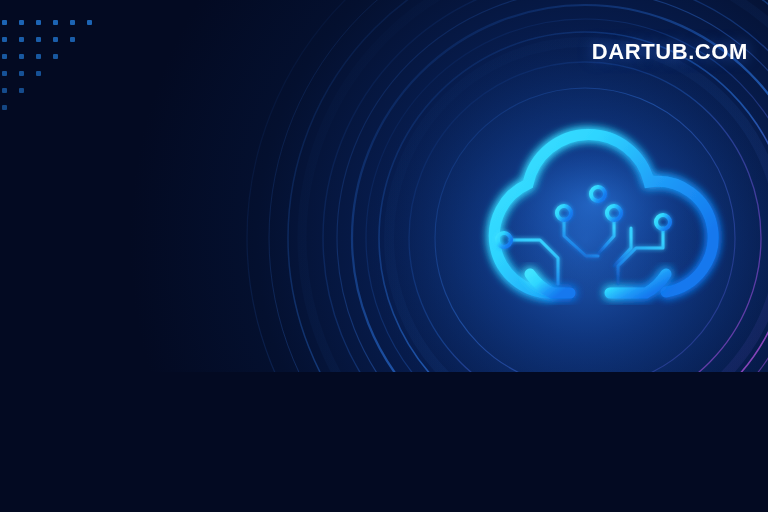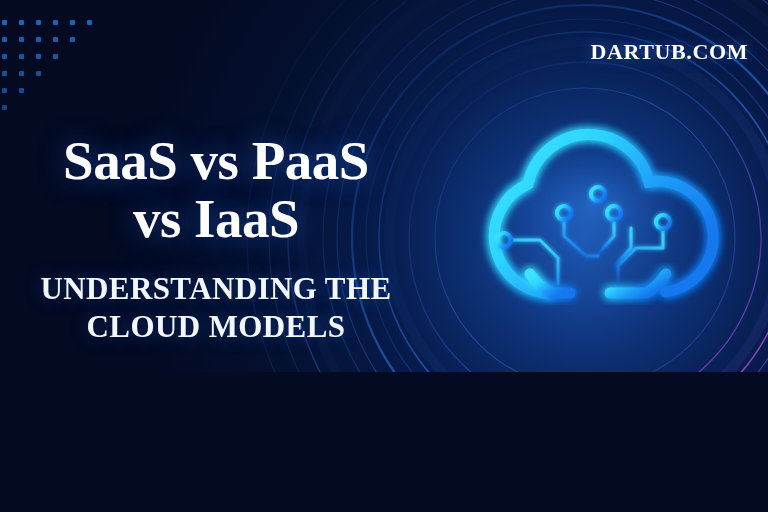--- a/index.html
+++ b/index.html
@@ -5,21 +5,20 @@
   html,body{margin:0;padding:0;}
   body{
     width:768px;height:512px;overflow:hidden;
     background:#030a22;
     font-family:"Liberation Sans", sans-serif;
   }
   #stage{
     position:relative;width:768px;height:372px;overflow:hidden;
     background:
       radial-gradient(circle at 585px 240px, #123a86 0%, #0b2a68 16%, #071c4d 32%, #04102f 52%, #030a22 72%);
-    font-family: Liberation Serif, serif;
   }
   
   .rings{position:absolute;inset:0;}
   .arcsvg{position:absolute;left:0;top:0;}
   
   .dots{position:absolute;}
   .dot{position:absolute;width:5px;height:5px;border-radius:1px;background:#1f6ec4;}
   .dots.br .dot{background:#17568f;border-radius:50%;}
   
   .textblock{
@@ -142,30 +141,20 @@
       <div class="dot" style="left: 0px; top: 68px; opacity: 0.77;"></div>
       <div class="dot" style="left: 17px; top: 68px; opacity: 0.77;"></div>
       <div class="dot" style="left: 34px; top: 68px; opacity: 0.77;"></div>
       <div class="dot" style="left: 51px; top: 68px; opacity: 0.77;"></div>
       <div class="dot" style="left: 68px; top: 68px; opacity: 0.77;"></div>
       <div class="dot" style="left: 85px; top: 68px; opacity: 0.77;"></div>
     </div>
 
   <div class="logo">DARTUB.COM</div>
 
-  <div class="textblock">
-    <div class="title">
-      <span>SaaS vs PaaS</span><br>
-      <span>vs IaaS</span>
-    </div>
-    <div class="subtitle">
-      <span>UNDERSTANDING THE</span><br>
-      <span>CLOUD MODELS</span>
-    </div>
-  </div>
 
   <div class="cloudwrap">
     <svg class="cloudsvg" width="340" height="320" viewBox="0 0 340 320">
       <defs>
         <linearGradient id="cloudStroke" x1="0" y1="0" x2="1" y2="0.6">
           <stop offset="0%" stop-color="#3fe3ff"></stop>
           <stop offset="35%" stop-color="#2ed5ff"></stop>
           <stop offset="70%" stop-color="#1f9bf8"></stop>
           <stop offset="100%" stop-color="#1378ee"></stop>
         </linearGradient>

